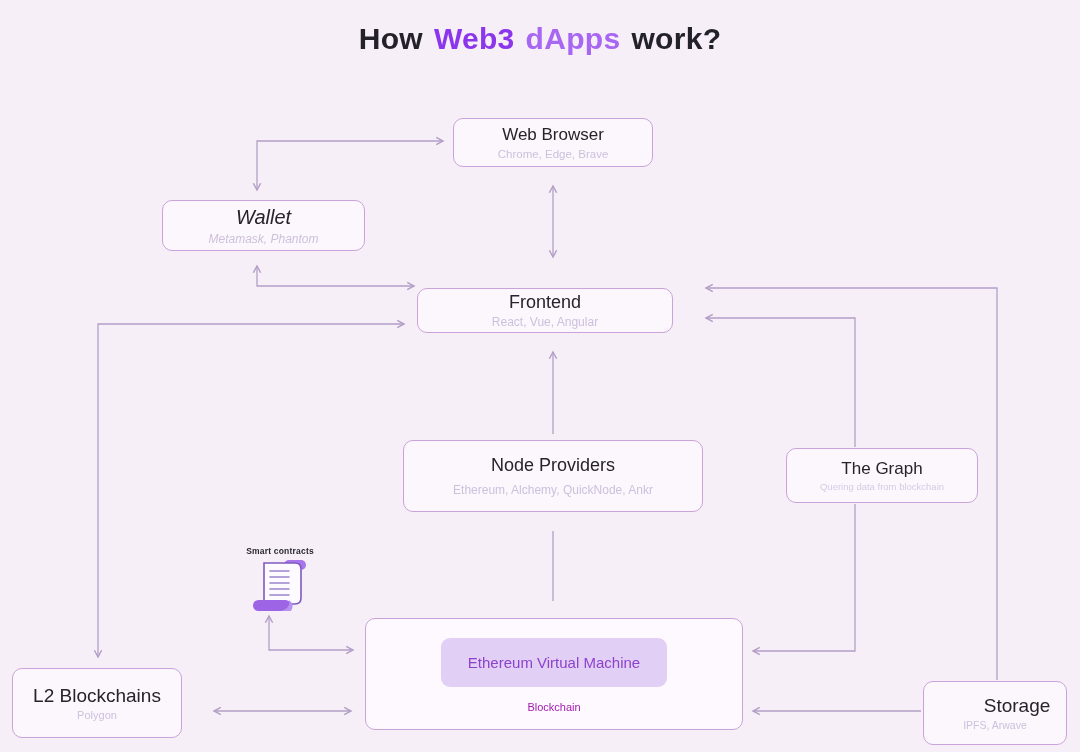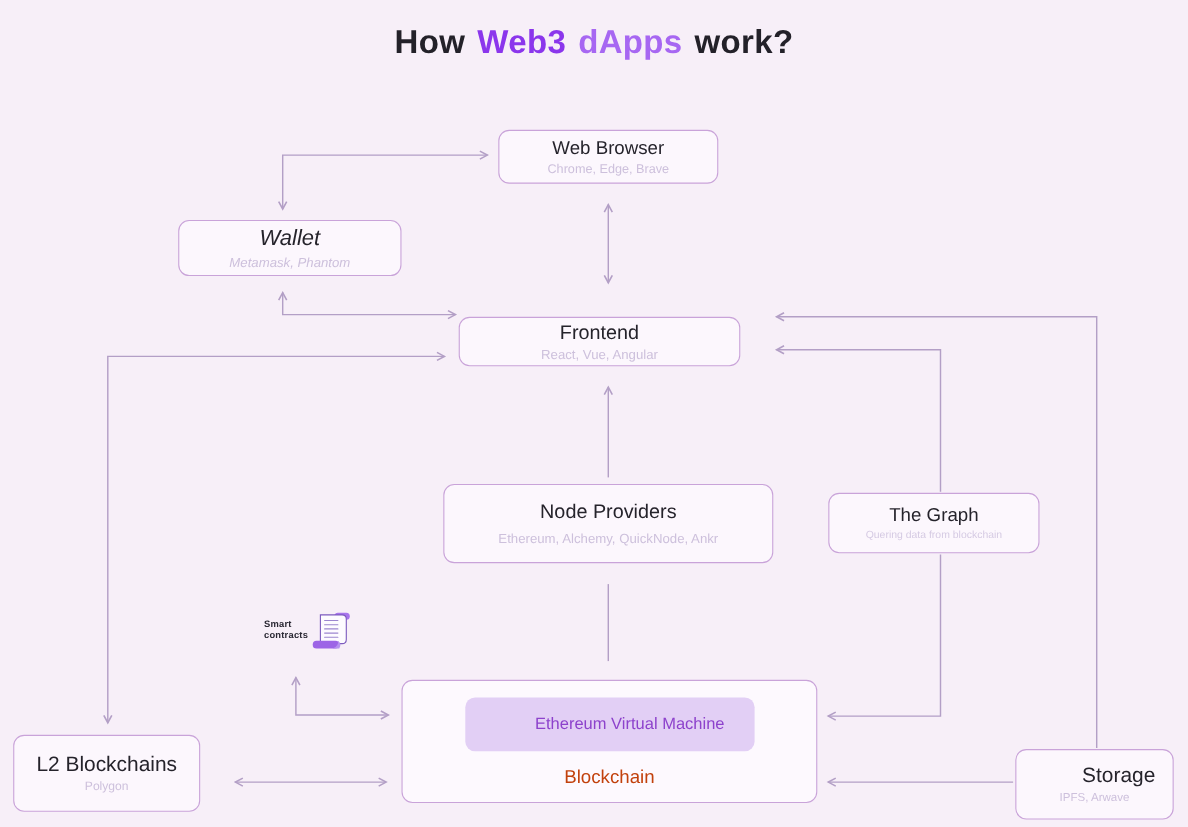--- a/index.html
+++ b/index.html
@@ -40,42 +40,41 @@
   .n-browser .node-sub{font-size:11.5px;}
   .n-wallet{left:162px;top:200px;width:203px;height:51px;font-style:italic;}
   .n-wallet .node-title{font-size:20px;}
   .n-wallet .node-sub{font-size:12px;}
   .n-frontend{left:417px;top:272px;width:256px;height:45px;margin-top:16px;}
   .n-frontend .node-title{font-size:18px;}
   .n-frontend .node-sub{font-size:12px;}
   .n-providers{left:403px;top:440px;width:300px;height:72px;}
   .n-providers .node-title{font-size:18px;}
   .n-providers .node-sub{font-size:12px;margin-top:7px;}
-  .n-graph{left:753px;top:448px;width:192px;height:55px;}
+  .n-graph{left:786px;top:448px;width:192px;height:55px;}
   .n-graph .node-title{font-size:17px;}
   .n-graph .node-sub{font-size:9.5px;margin-top:2px;color:#d5cae3;}
   .n-l2{left:12px;top:668px;width:170px;height:70px;}
   .n-l2 .node-title{font-size:19px;}
   .n-l2 .node-sub{font-size:11px;}
   .n-storage{left:923px;top:681px;width:144px;height:64px;}
   .n-storage .node-title{font-size:19px;margin-left:44px;}
   .n-storage .node-sub{font-size:10.5px;}
   .n-blockchain{left:365px;top:618px;width:378px;height:112px;background:#fdf9fe;}
   .evm-pill{
     background:#e2cff5;border-radius:9px;
     width:226px;height:49px;
     display:flex;align-items:center;justify-content:center;
     color:#8d42cc;font-size:15px;font-weight:500;
     margin-top:2px;
-    padding-left:37px;
   }
-  .blockchain-label{color:#c2410c;font-size:17px;font-weight:500;margin-top:14px;}
+  .blockchain-label{color:#a21caf;font-size:11px;font-weight:500;margin-top:14px;}
   .smart-contracts{
     position:absolute;left:240px;top:546px;width:80px;
-    display:flex;flex-direction:row;align-items:center;
+    display:flex;flex-direction:column;align-items:center;
   }
   .sc-label{font-size:8.5px;font-weight:700;color:#2a2833;letter-spacing:.2px;margin-bottom:2px;}
   .sc-icon{width:58px;height:54px;}
 </style>
 </head>
 <body>
 
 <div class="canvas">
 
   <svg class="edges-layer" width="1080" height="752" viewBox="0 0 1080 752">

